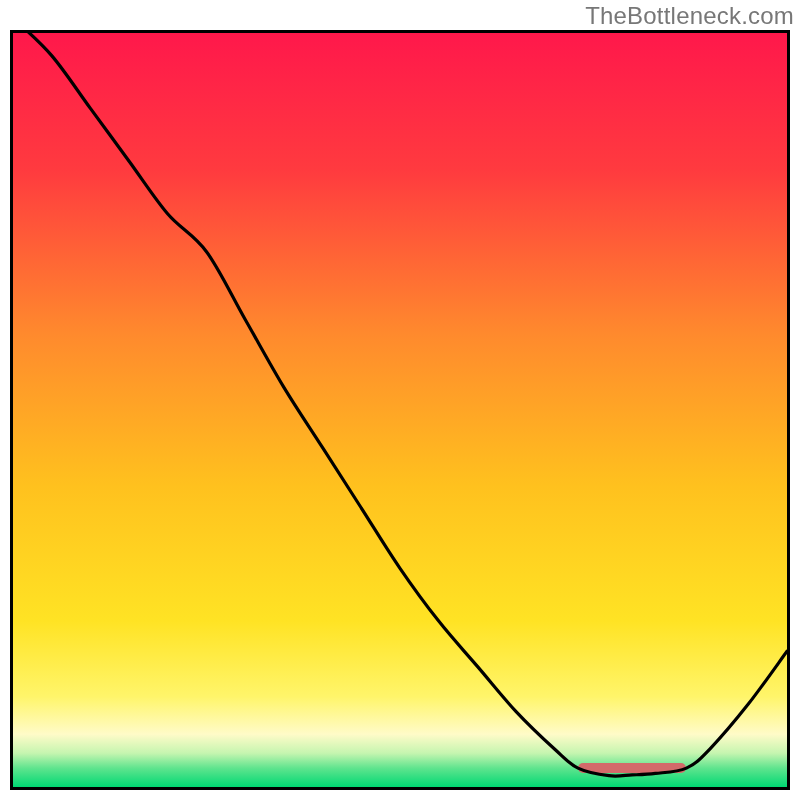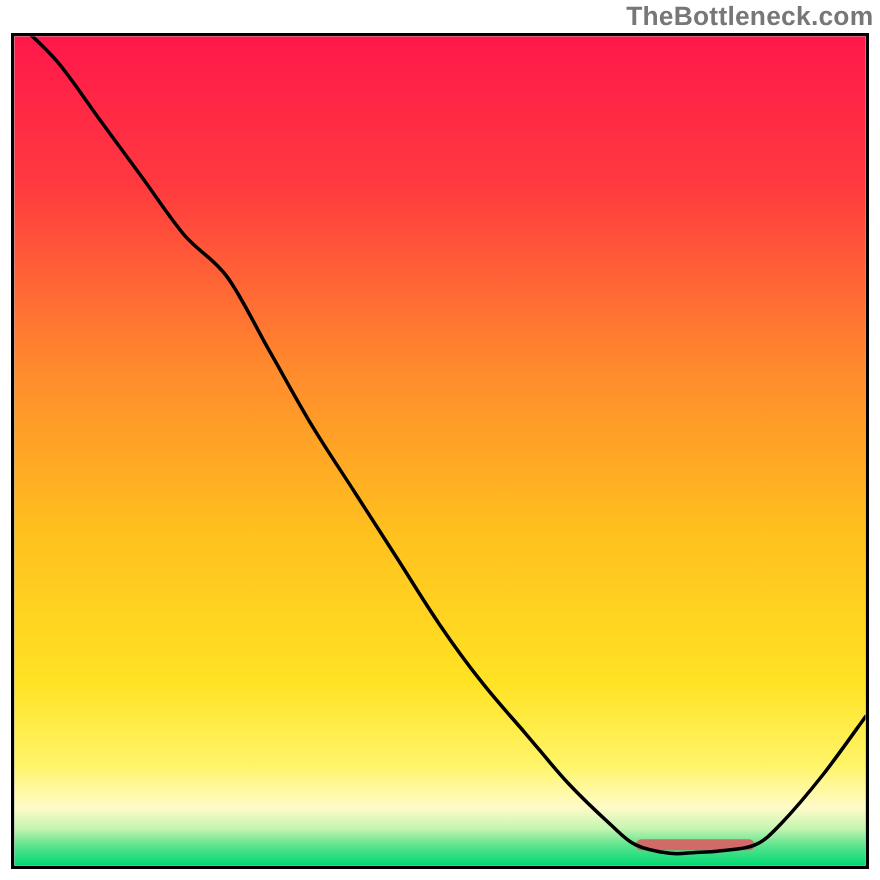--- a/index.html
+++ b/index.html
@@ -15,21 +15,21 @@
     position: relative;
     width: 800px;
     height: 800px;
   }
   .watermark {
     position: absolute;
     top: 2px;
     right: 6px;
     font-size: 24px;
     color: #777;
-    font-weight: 700;
+    font-weight: 400;
     letter-spacing: 0.2px;
     user-select: none;
   }
   .plot {
     position: absolute;
     left: 10px;
     top: 30px;
     width: 780px;
     height: 760px;
     border: 3px solid #000;

